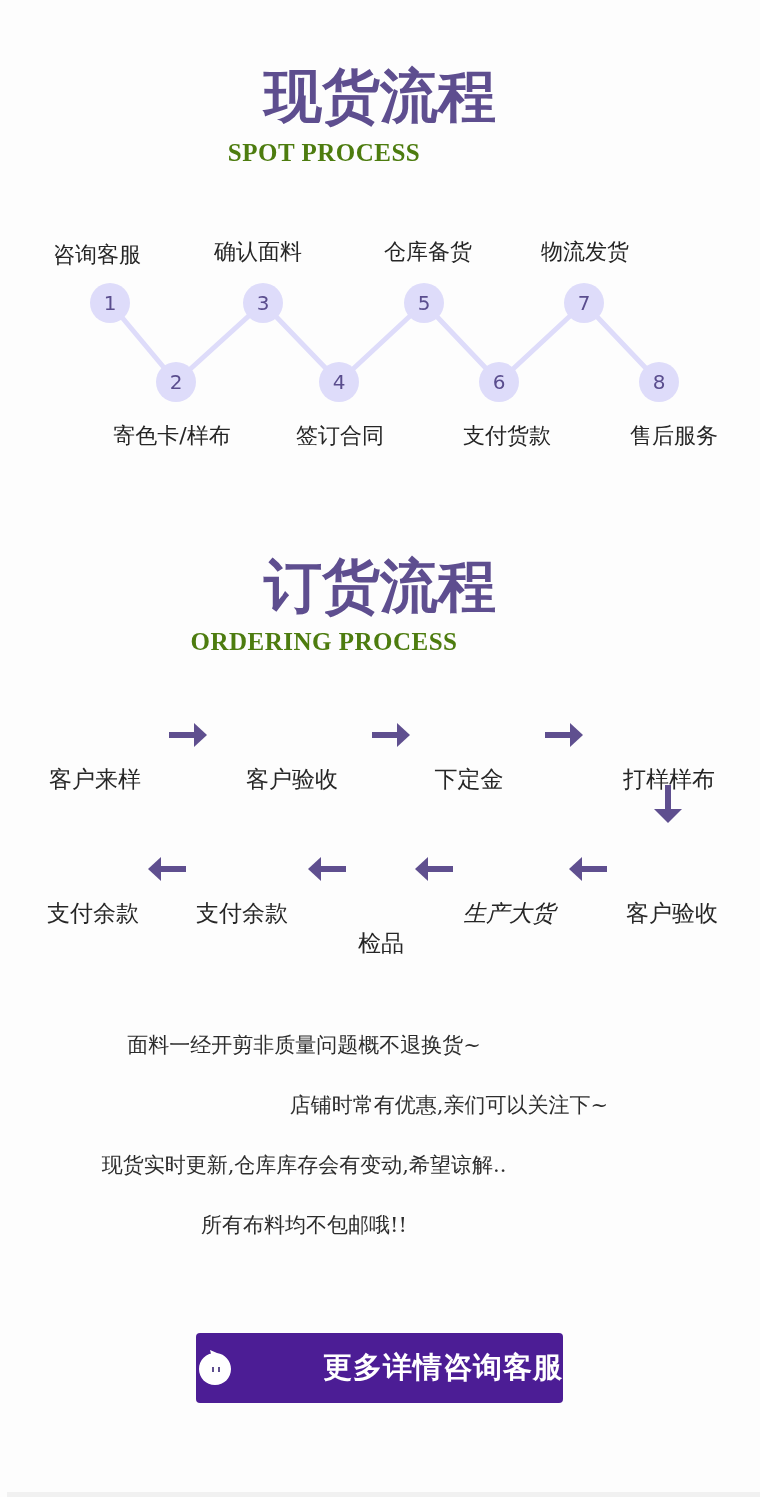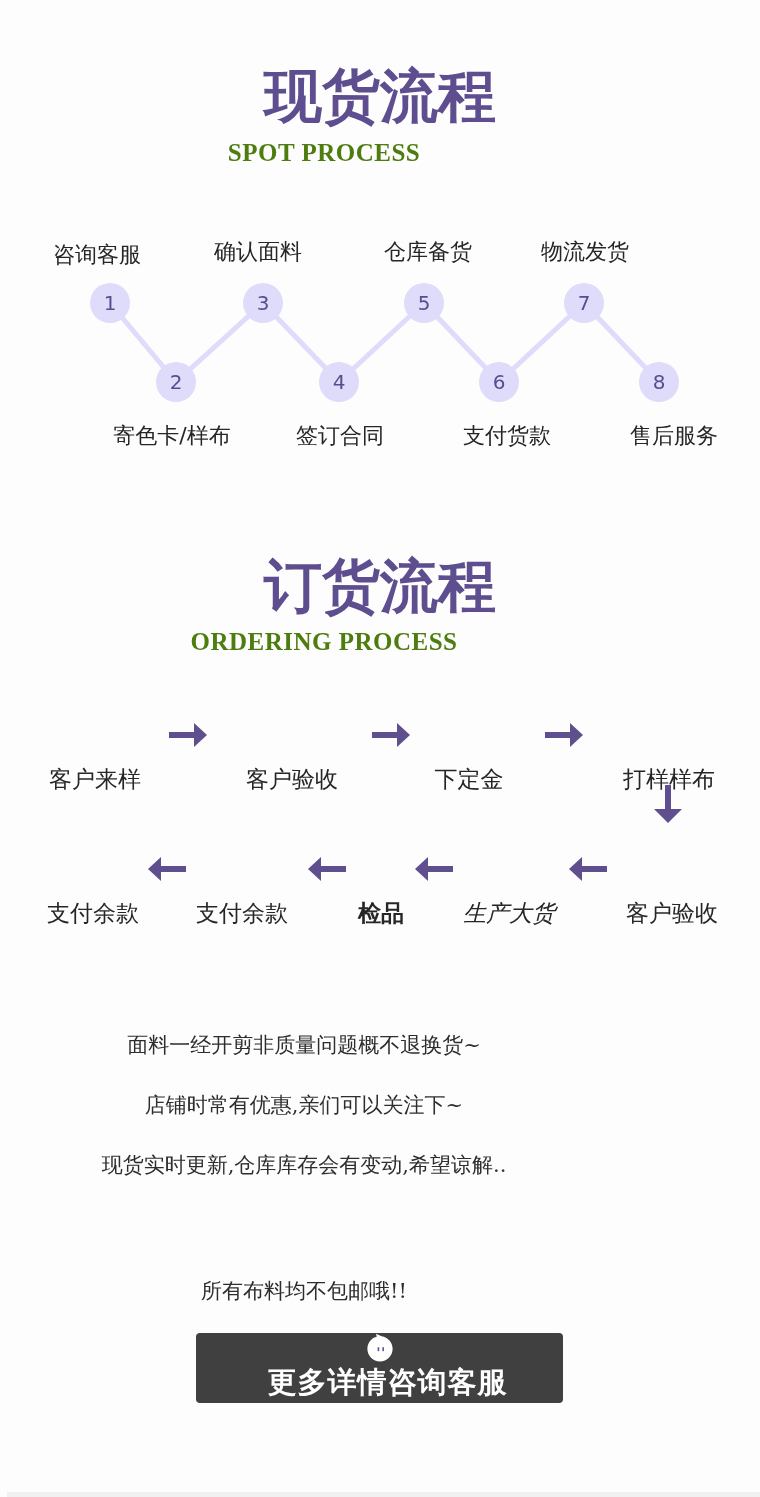--- a/index.html
+++ b/index.html
@@ -37,24 +37,23 @@
     margin-top: 44px;
   }
   .arrow { position: absolute; }
   .note {
     position: absolute; left: 0; width: 608px; text-align: center;
     font-family: "DejaVu Serif", "Liberation Serif", serif;
     font-size: 21px; color: #2d2d2d;
   }
   .cta {
     position: absolute; left: 196px; top: 1333px; width: 367px; height: 70px;
-    background: #404040; border-radius: 4px;
+    background: #4c1d95; border-radius: 4px;
     display: flex; align-items: center; justify-content: space-between;
     cursor: pointer;
-    flex-direction: column;
   }
   .cta-text {
     font-family: "DejaVu Serif", "Liberation Serif", serif; font-weight: bold;
     font-size: 29px; color: #ffffff; margin-left: 16px; letter-spacing: 1px;
   }
   .bottom-band {
     position: absolute; left: 7px; top: 1492px; width: 753px; height: 5px;
     background: #f1f1f1;
   }
 </style>
@@ -115,36 +114,36 @@
 <div class="order-label" style="left:93px; top:854px;">支付余款</div>
 <svg class="arrow" width="40" height="24" style="left:148px; top:857px;">
   <polygon points="0,12 13,0 13,24" fill="#5f4f8f"></polygon>
   <rect x="12" y="9" width="26" height="6" fill="#5f4f8f"></rect>
 </svg>
 <div class="order-label" style="left:242px; top:854px;">支付余款</div>
 <svg class="arrow" width="40" height="24" style="left:308px; top:857px;">
   <polygon points="0,12 13,0 13,24" fill="#5f4f8f"></polygon>
   <rect x="12" y="9" width="26" height="6" fill="#5f4f8f"></rect>
 </svg>
-<div class="order-label" style="left:381px; top:854px;font-weight:bold;">检品</div>
+<div class="order-label" style="left:381px; top:884px;">检品</div>
 <svg class="arrow" width="40" height="24" style="left:415px; top:857px;">
   <polygon points="0,12 13,0 13,24" fill="#5f4f8f"></polygon>
   <rect x="12" y="9" width="26" height="6" fill="#5f4f8f"></rect>
 </svg>
 <div class="order-label" style="left:509px; top:854px;font-style:italic;">生产大货</div>
 <svg class="arrow" width="40" height="24" style="left:569px; top:857px;">
   <polygon points="0,12 13,0 13,24" fill="#5f4f8f"></polygon>
   <rect x="12" y="9" width="26" height="6" fill="#5f4f8f"></rect>
 </svg>
 <div class="order-label" style="left:672px; top:854px;">客户验收</div>
 
 <div class="note" style="top:1031px;">面料一经开剪非质量问题概不退换货~</div>
-<div class="note" style="top:1091px;">店铺时常有优惠,亲们可以关注下~</div>
+<div class="note" style="top:1091px;text-align:right;">店铺时常有优惠,亲们可以关注下~</div>
 <div class="note" style="top:1151px;">现货实时更新,仓库库存会有变动,希望谅解..</div>
-<div class="note" style="top:1277px;text-align:center;">所有布料均不包邮哦!!</div>
+<div class="note" style="top:1211px;text-align:center;">所有布料均不包邮哦!!</div>
 
 <div class="cta">
   <svg width="38" height="38" viewBox="0 0 38 38">
     <path d="M19 4 C10 4 3 11 3 20 C3 29 10 36 19 36 C28 36 35 29 35 20 C35 12 29 5 21 4 L14 1 L15 5 Z" fill="#ffffff"></path>
     <rect x="16" y="18" width="2" height="5" fill="#5f4f8f"></rect>
     <rect x="22" y="18" width="2" height="5" fill="#5f4f8f"></rect>
   </svg>
   <span class="cta-text">更多详情咨询客服</span>
 </div>
 

